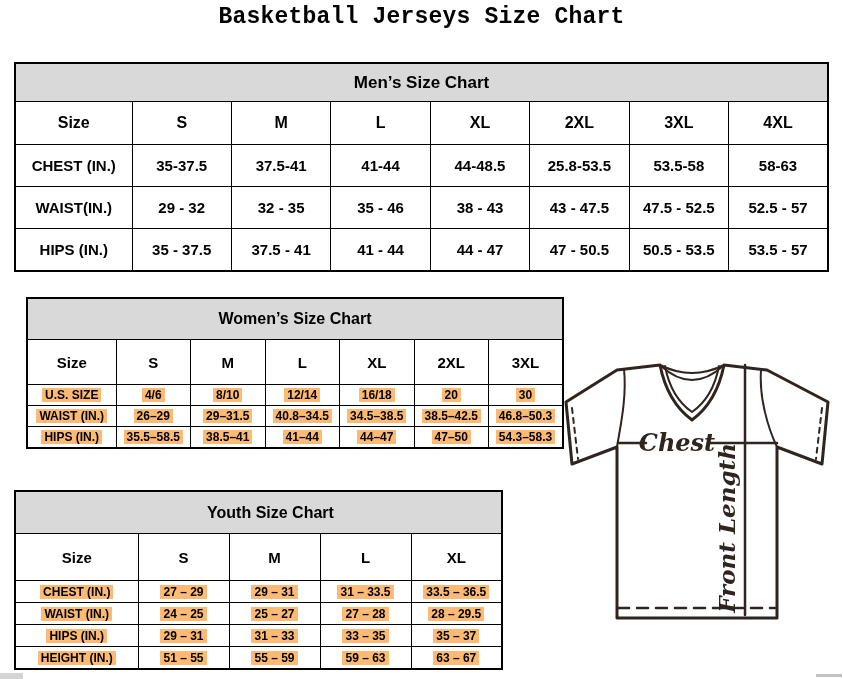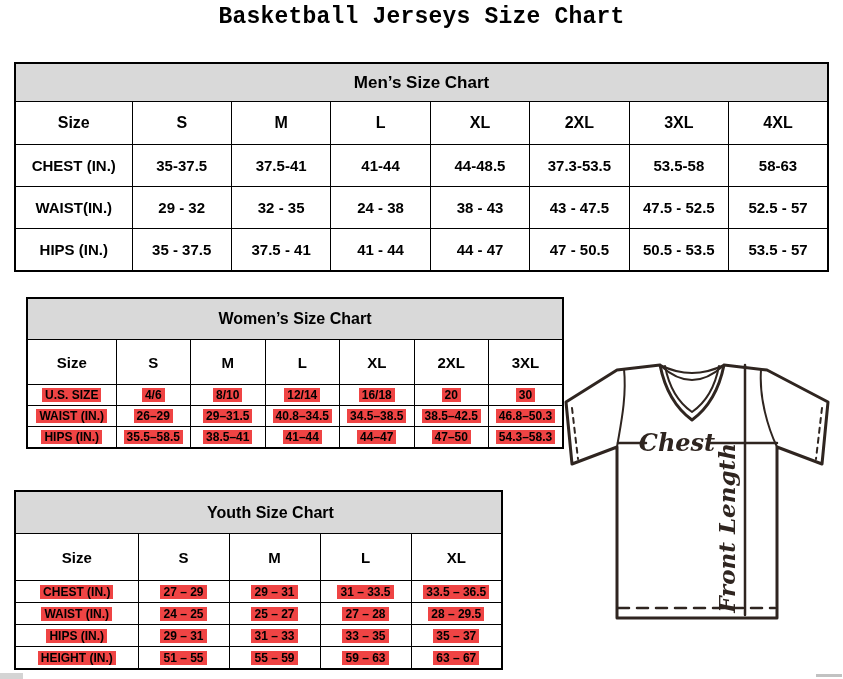--- a/index.html
+++ b/index.html
@@ -41,21 +41,21 @@
   #womens-table th.section{height:40px;font-size:16px;}
   #womens-table tr.cols th{height:44px;font-size:15px;}
   #womens-table tr.drow td{height:20px;}
   
   #youth-table{left:14px;top:490px;width:489px;font-size:12px;}
   #youth-table th.section{height:41px;font-size:16px;padding-left:24px;}
   #youth-table tr.cols th{height:46px;font-size:15px;}
   #youth-table tr.drow td{height:21px;}
   
   #womens-table .drow .hl,#youth-table .drow .hl{
-    background:#ef4444;padding:0 3px;
+    background:#fdba74;padding:0 3px;
   }
   #jersey-diagram{position:absolute;left:558px;top:356px;}
   .scroll-frag{position:absolute;}
   #scroll-frag-left{left:0;top:673px;width:23px;height:6px;background:#d4d4d4;}
   #scroll-frag-right{left:816px;top:674px;width:26px;height:3px;background:#c2c2c2;}
 </style>
 </head>
 <body>
 
 <div id="page-title">Basketball Jerseys Size Chart</div>
@@ -84,29 +84,29 @@
         <th>2XL</th>
         <th>3XL</th>
         <th>4XL</th>
       </tr>
       <tr class="drow">
         <td class="rlabel"><span class="hl">CHEST (IN.)</span></td>
         <td><span class="hl">35-37.5</span></td>
         <td><span class="hl">37.5-41</span></td>
         <td><span class="hl">41-44</span></td>
         <td><span class="hl">44-48.5</span></td>
-        <td><span class="hl">37.3-53.5</span></td>
+        <td><span class="hl">25.8-53.5</span></td>
         <td><span class="hl">53.5-58</span></td>
         <td><span class="hl">58-63</span></td>
       </tr>
       <tr class="drow">
         <td class="rlabel"><span class="hl">WAIST(IN.)</span></td>
         <td><span class="hl">29 - 32</span></td>
         <td><span class="hl">32 - 35</span></td>
-        <td><span class="hl">24 - 38</span></td>
+        <td><span class="hl">35 - 46</span></td>
         <td><span class="hl">38 - 43</span></td>
         <td><span class="hl">43 - 47.5</span></td>
         <td><span class="hl">47.5 - 52.5</span></td>
         <td><span class="hl">52.5 - 57</span></td>
       </tr>
       <tr class="drow">
         <td class="rlabel"><span class="hl">HIPS (IN.)</span></td>
         <td><span class="hl">35 - 37.5</span></td>
         <td><span class="hl">37.5 - 41</span></td>
         <td><span class="hl">41 - 44</span></td>

